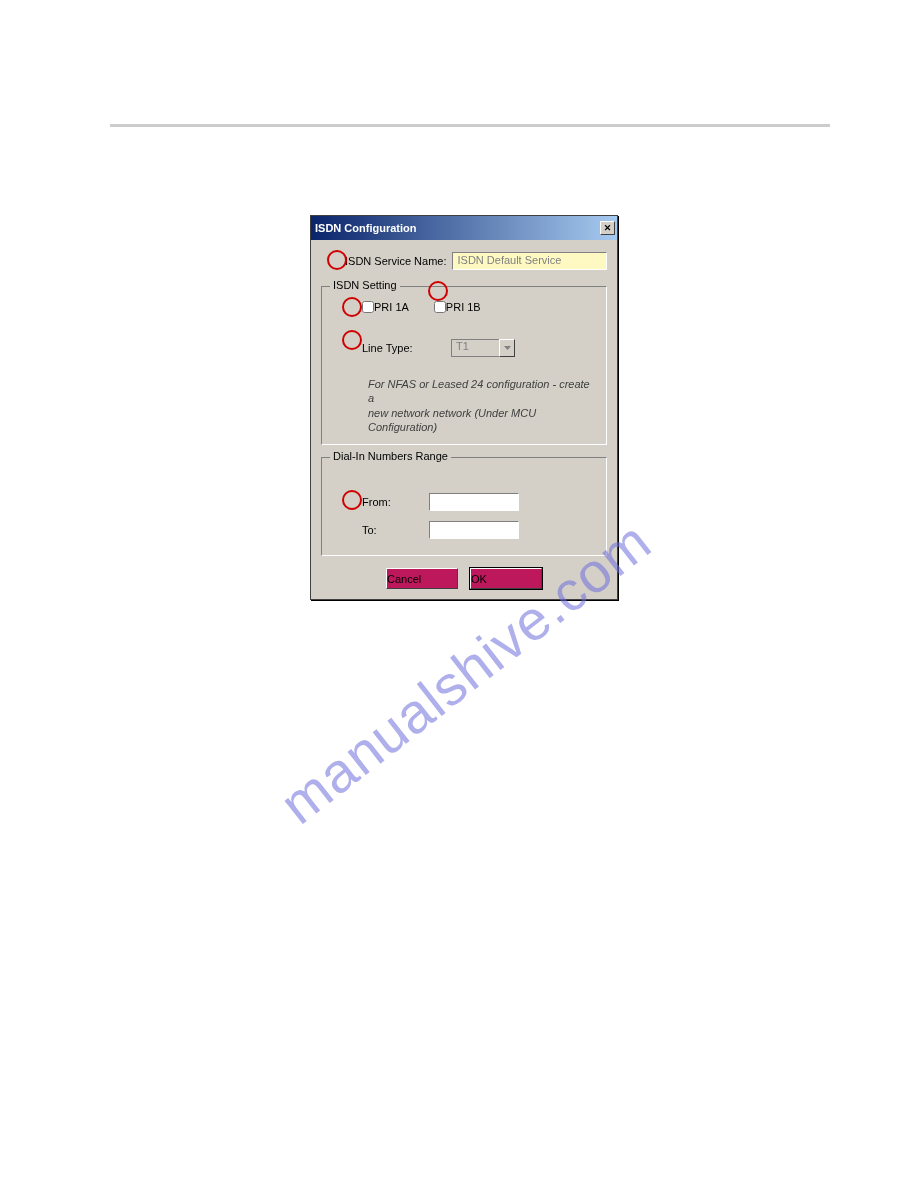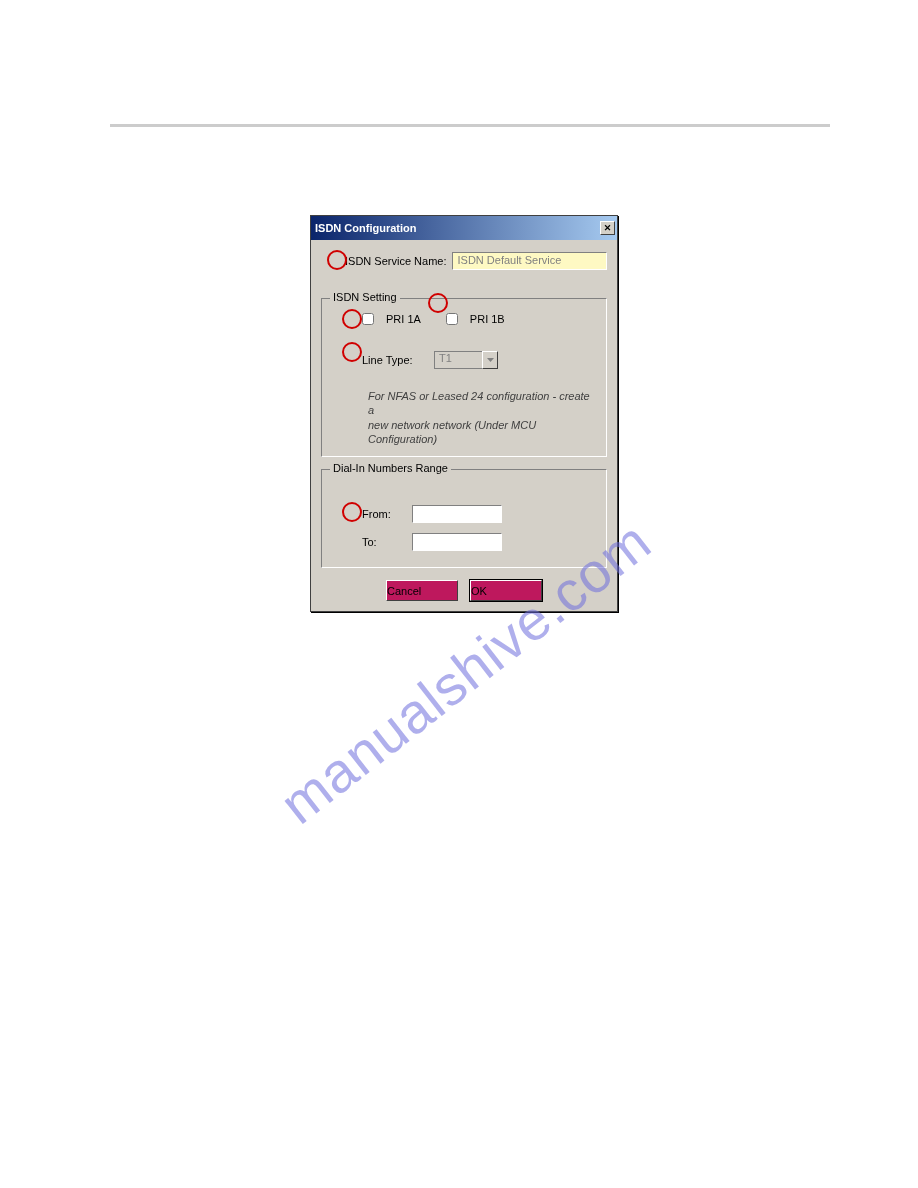--- a/index.html
+++ b/index.html
@@ -55,21 +55,21 @@
     justify-content: center;
     color: #000;
   }
   .client {
     padding: 12px 10px 10px 10px;
     position: relative;
   }
   .row {
     display: flex;
     align-items: center;
-    margin-bottom: 28px;
+    margin-bottom: 16px;
     position: relative;
     justify-content: space-between;
   }
   .row .label {
     font-size: 11px;
     color: #000;
     margin-right: 6px;
   }
   .ro-field {
     background: #fef9c3;
@@ -100,32 +100,33 @@
   }
   .check-row {
     display: flex;
     align-items: center;
     gap: 25px;
     margin-bottom: 20px;
   }
   .check-row .chk {
     display: flex;
     align-items: center;
-    gap: 12px;
+    gap: 0;
     font-size: 11px;
   }
   .chk input {
     width: 12px;
     height: 12px;
     margin: 0;
   }
   .field-row {
     display: flex;
     align-items: center;
     margin-bottom: 14px;
+    gap: 17px;
   }
   .field-row .flabel {
     font-size: 11px;
     width: 72px;
   }
   .combo {
     display: inline-flex;
     align-items: center;
     height: 30px;
   }

